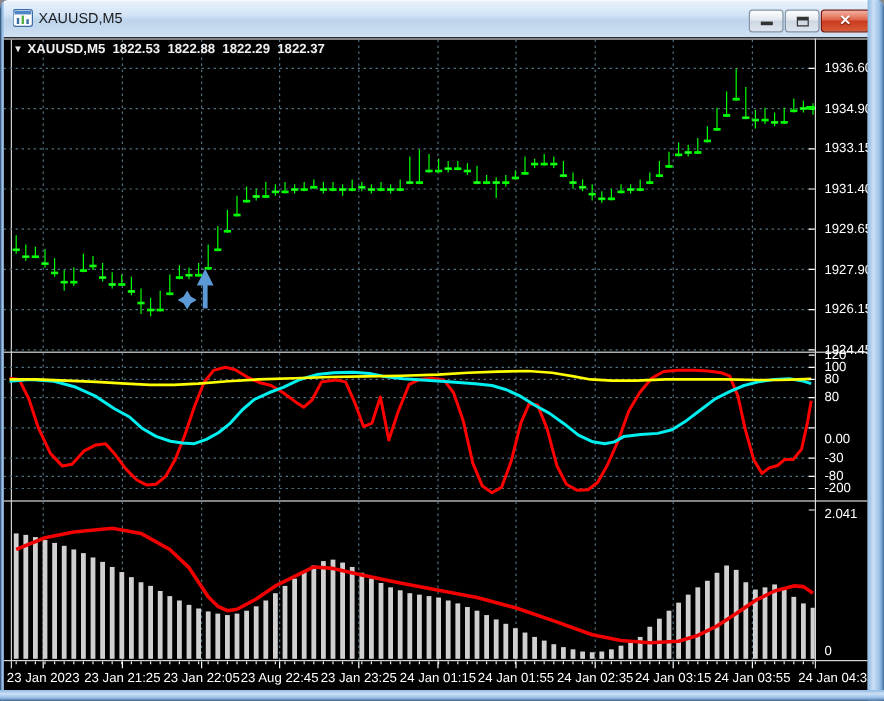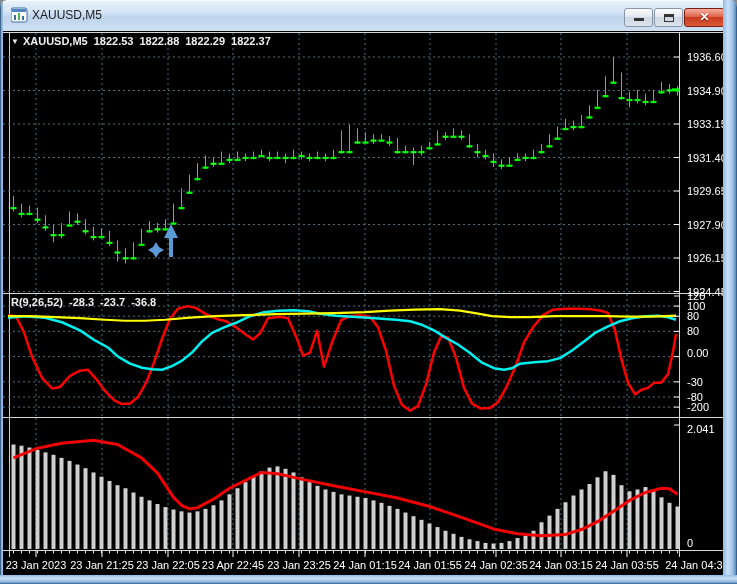--- a/index.html
+++ b/index.html
@@ -70,23 +70,20 @@
   <div class="client">
     <div class="sep-h" style="top:1px"></div>
     <div class="sep-h" style="top:262px"></div>
     <div class="sep-h" style="top:386px"></div>
     <div class="sep-h" style="top:519px"></div>
     <div class="sep-v" style="left:676px"></div>
     <div class="left-tickline"></div>
 
     <div class="hdr" style="top:4px">
       <span class="tri">▼</span><span>XAUUSD,M5</span><span>1822.53</span><span>1822.88</span><span>1822.29</span><span>1822.37</span>
-    </div>
-    <div class="hdr" style="top:265px">
-      <span>R(9,26,52)</span><span>-28.3</span><span>-23.7</span><span>-36.8</span>
     </div>
 
     <svg id="price-panel" class="panel-svg" style="top:2px" width="676" height="260">
         <line x1="33" y1="0" x2="33" y2="260" stroke="#4f6f80" stroke-dasharray="2,3"></line>
         <line x1="99" y1="0" x2="99" y2="260" stroke="#4f6f80" stroke-dasharray="2,3"></line>
         <line x1="165" y1="0" x2="165" y2="260" stroke="#4f6f80" stroke-dasharray="2,3"></line>
         <line x1="230" y1="0" x2="230" y2="260" stroke="#4f6f80" stroke-dasharray="2,3"></line>
         <line x1="296" y1="0" x2="296" y2="260" stroke="#4f6f80" stroke-dasharray="2,3"></line>
         <line x1="362" y1="0" x2="362" y2="260" stroke="#4f6f80" stroke-dasharray="2,3"></line>
         <line x1="427" y1="0" x2="427" y2="260" stroke="#4f6f80" stroke-dasharray="2,3"></line>
@@ -518,36 +515,36 @@
           <div class="axis-label" style="top:160px">1929.65</div>
           <div class="axis-label" style="top:193.5px">1927.90</div>
           <div class="axis-label" style="top:227px">1926.15</div>
           <div class="axis-label" style="top:260.5px">1924.45</div>
         </div>
       <div id="axis-r">
           <div class="axis-label" style="top:265px">120</div>
           <div class="axis-label" style="top:275.1px">100</div>
           <div class="axis-label" style="top:285.2px">80</div>
           <div class="axis-label" style="top:300.35px">80</div>
-          <div class="axis-label" style="top:322px">0.00</div>
+          <div class="axis-label" style="top:335px">0.00</div>
           <div class="axis-label" style="top:350.85px">-30</div>
           <div class="axis-label" style="top:366px">-80</div>
           <div class="axis-label" style="top:376.1px">-200</div>
         </div>
       <div id="axis-macd">
           <div class="axis-label" style="top:398.00925px">2.041</div>
           <div class="axis-label" style="top:512px">0</div>
         </div>
     </div>
 
     <div class="time-row" id="time-row">
         <div class="time-label" style="left:33px">23 Jan 2023</div>
         <div class="time-label" style="left:99px">23 Jan 21:25</div>
         <div class="time-label" style="left:165px">23 Jan 22:05</div>
-        <div class="time-label" style="left:230px">23 Apr 22:45</div>
+        <div class="time-label" style="left:230px">23 Aug 22:45</div>
         <div class="time-label" style="left:296px">23 Jan 23:25</div>
         <div class="time-label" style="left:362px">24 Jan 01:15</div>
         <div class="time-label" style="left:427px">24 Jan 01:55</div>
         <div class="time-label" style="left:493px">24 Jan 02:35</div>
         <div class="time-label" style="left:558px">24 Jan 03:15</div>
         <div class="time-label" style="left:624px">24 Jan 03:55</div>
         <div class="time-label" style="left:694px">24 Jan 04:35</div>
       </div>
   </div>
 

